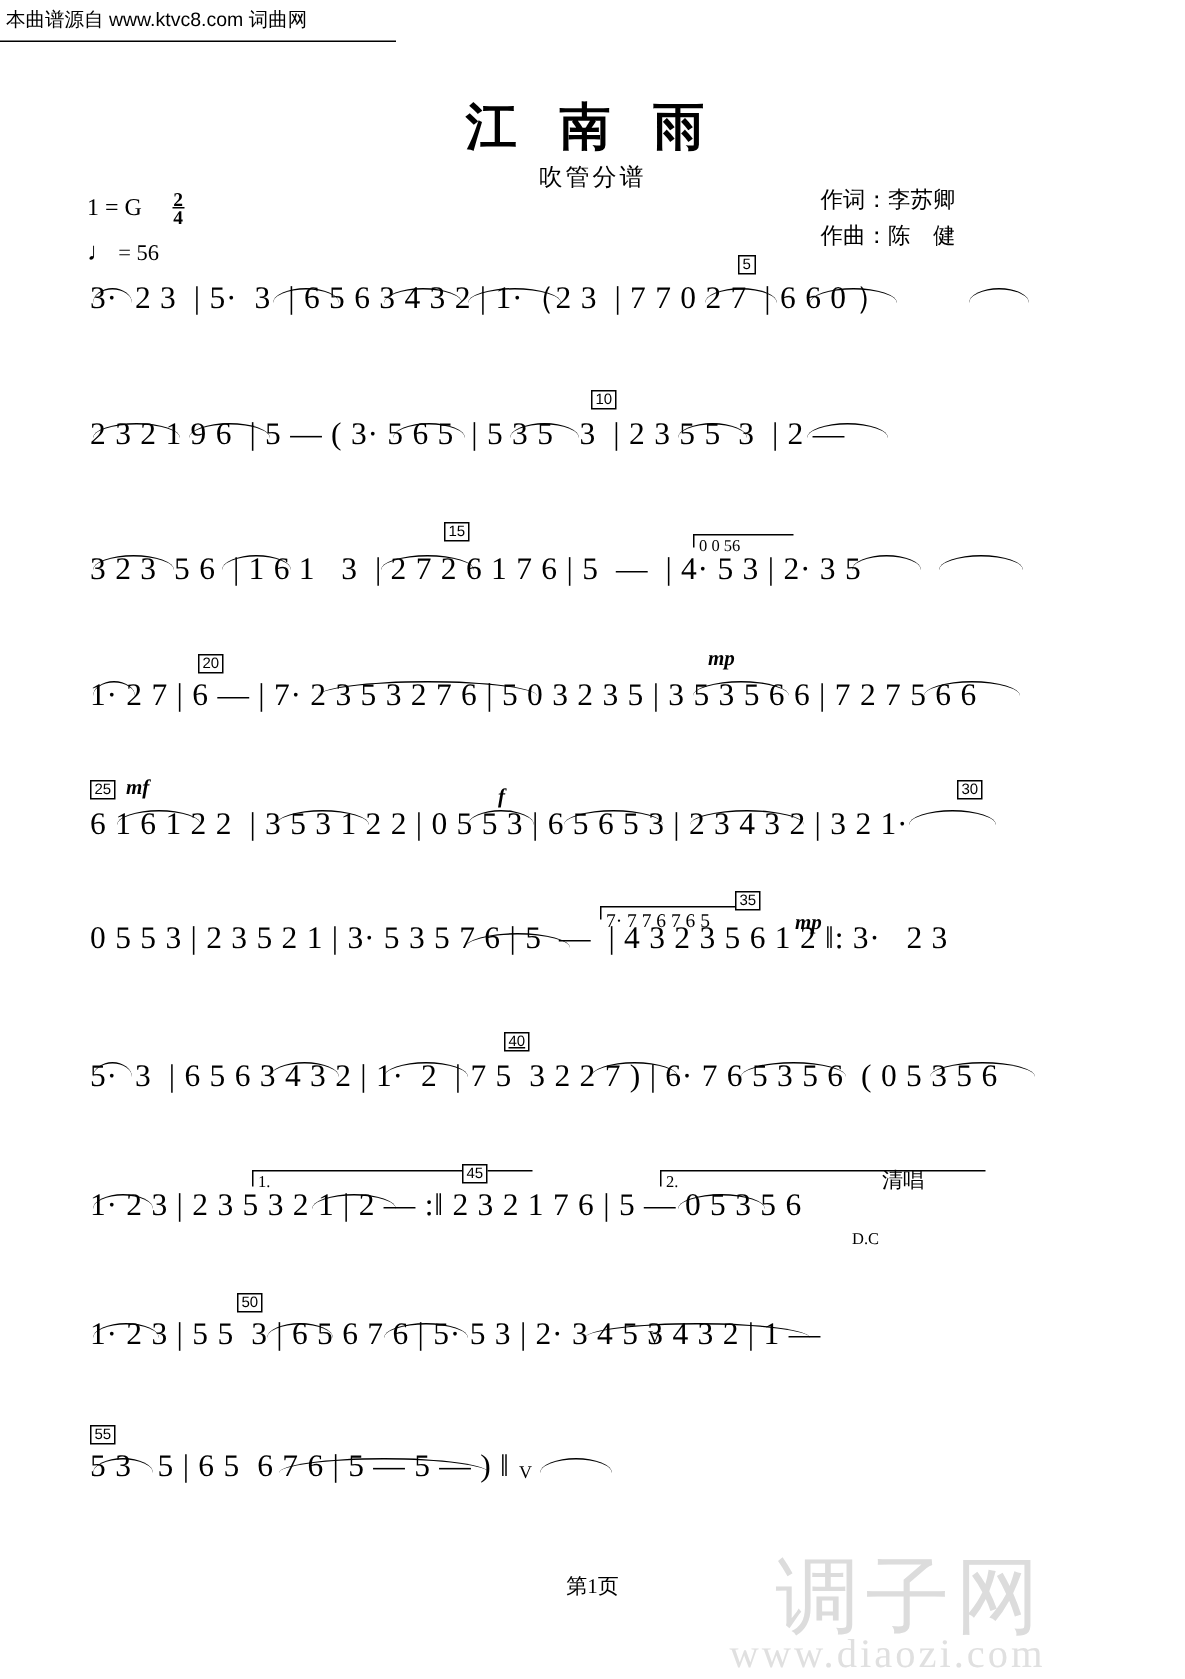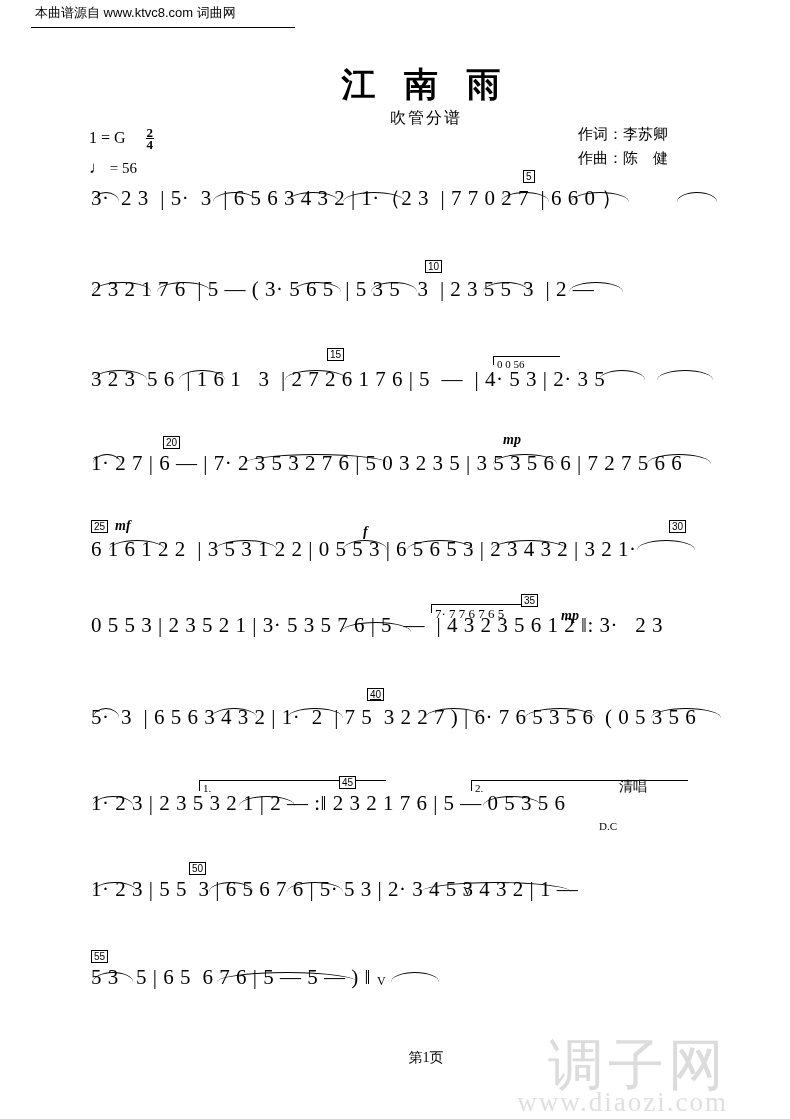--- a/index.html
+++ b/index.html
@@ -12,21 +12,20 @@
     background: #ffffff;
     font-family: "Liberation Serif", serif;
     color: #000000;
     position: relative;
     overflow: hidden;
   }
   .page {
     position: relative;
     width: 703px;
     height: 1119px;
-    margin-left: 31px;
   }
   
   .source-bar {
     position: absolute;
     top: 0;
     left: 0;
     width: 260px;
     padding: 4px 0 5px 4px;
     font-size: 13px;
     font-family: "Liberation Sans", sans-serif;
@@ -227,21 +226,21 @@
   <div class="line" style="top:258px;">
     <div class="marks">
       <span class="slur" style="left:2px; top:24px; width:58px;"></span>
       <span class="slur" style="left:66px; top:24px; width:54px;"></span>
       <span class="slur" style="left:202px; top:24px; width:48px;"></span>
       <span class="slur" style="left:280px; top:24px; width:46px;"></span>
       <span class="slur" style="left:392px; top:24px; width:46px;"></span>
       <span class="slur" style="left:478px; top:24px; width:54px;"></span>
       <span class="measno" style="left:334px; top:2px;">10</span>
     </div>
-    <div class="notes">2 3 2 1 7 6  | 5 — ( 3· 5 6 5  | 5 3 5   3  | 2 3 5 5  3  | 2 — </div>
+    <div class="notes">2 3 2 1 9 6  | 5 — ( 3· 5 6 5  | 5 3 5   3  | 2 3 5 5  3  | 2 — </div>
   </div>
 
   <div class="line" style="top:348px;">
     <div class="marks">
       <span class="slur" style="left:2px; top:22px; width:54px;"></span>
       <span class="slur" style="left:88px; top:22px; width:46px;"></span>
       <span class="slur" style="left:194px; top:22px; width:62px;"></span>
       <span class="slur" style="left:508px; top:22px; width:46px;"></span>
       <span class="slur" style="left:566px; top:22px; width:56px;"></span>
       <span class="measno" style="left:236px; top:0px;">15</span>

